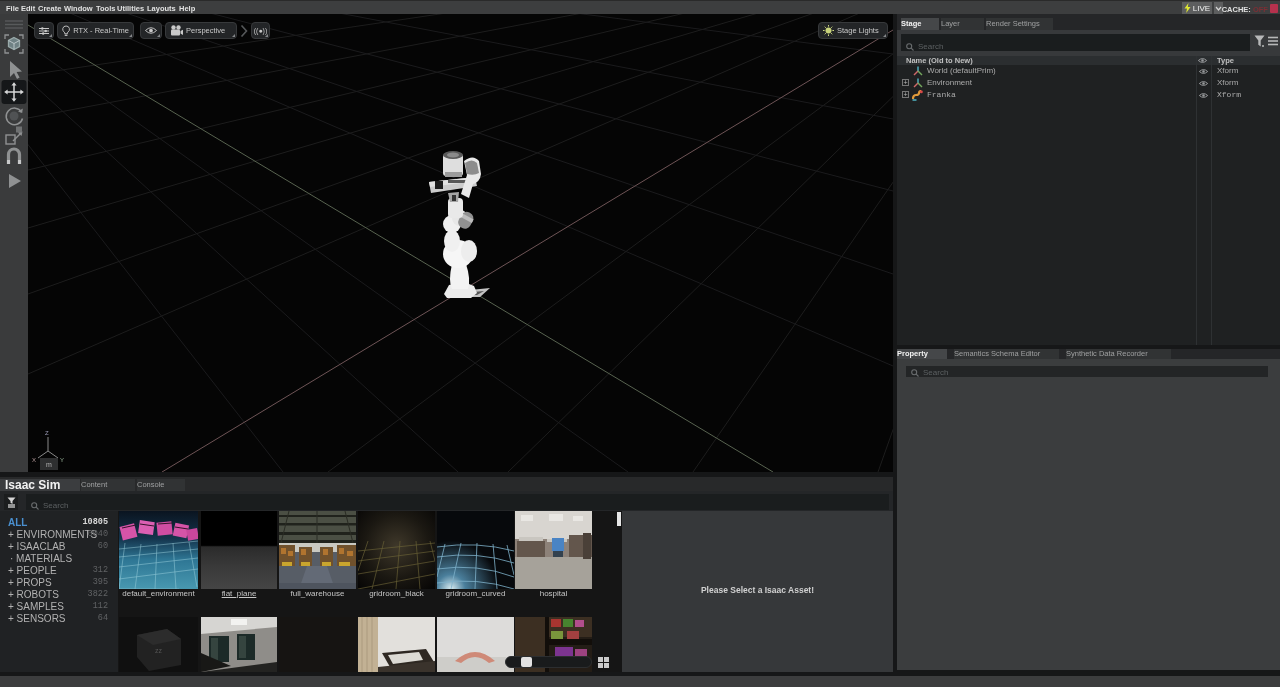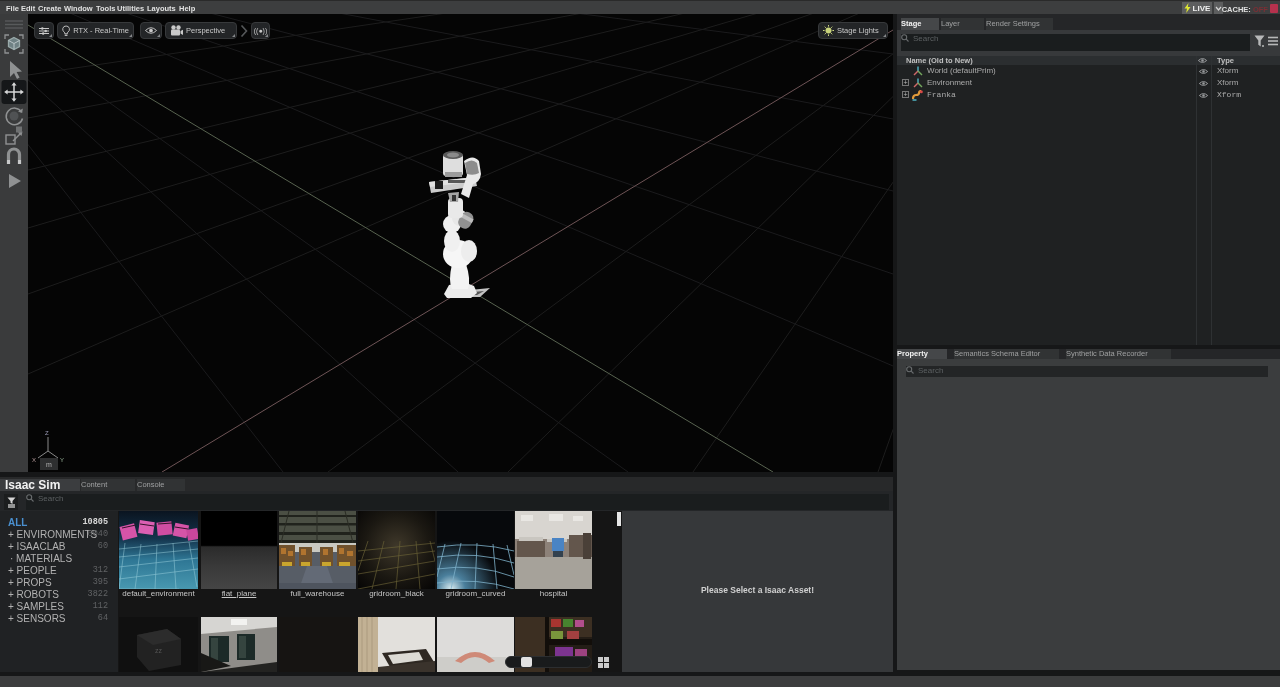--- a/index.html
+++ b/index.html
@@ -1,38 +1,38 @@
 <!DOCTYPE html>
 <html><head>
 <meta charset="utf-8">
 <style>
 *{margin:0;padding:0;box-sizing:border-box;}
 html,body{width:1280px;height:687px;overflow:hidden;background:#161718;font-family:"Liberation Sans",sans-serif;}
 .abs{position:absolute;}
 
 #menubar{left:0;top:0;width:1280px;height:14px;background:#3d3e3f;border-top:1px solid #2a2a2a;}
 #menubar .mi{position:absolute;top:2.5px;font-size:7.5px;font-weight:bold;color:#e2e2e2;}
-#liveBtn{position:absolute;right:68px;top:1px;width:30px;height:12px;background:#5d5e5f;color:#f0f0f0;font-size:8px;font-weight:bold;display:flex;align-items:center;justify-content:center;}
+#liveBtn{position:absolute;right:68px;top:1px;width:30px;height:12px;background:#5d5e5f;color:#f0f0f0;font-size:8px;font-weight:normal;display:flex;align-items:center;justify-content:center;}
 #liveDrop{position:absolute;right:57px;top:1px;width:9px;height:12px;background:#5d5e5f;display:flex;align-items:center;justify-content:center;}
 #cacheTxt{position:absolute;right:2px;top:2.5px;font-size:7.5px;font-weight:bold;color:#e0e0e0;}
 #cacheTxt .off{color:#7c2f35;}
 #cacheIcon{display:inline-block;width:8px;height:9px;background:#b5314d;border-radius:1px;vertical-align:-1px;}
 
 #ltoolbar{left:0;top:14px;width:28px;height:458px;background:#3a3b3c;}
 
 #viewport{left:28px;top:14px;width:865px;height:458px;background:#050505;overflow:hidden;}
 .vbtn{position:absolute;height:17px;background:#232527;border:1px solid #37393b;border-radius:4px;color:#c9c9c9;font-size:7.5px;display:flex;align-items:center;padding:0 4px;gap:3px;white-space:nowrap;}
 .vbtn:after{content:"";position:absolute;right:1px;bottom:1px;border-left:3.5px solid transparent;border-bottom:3.5px solid #85878a;}
 
 #stagePanel{left:897px;top:14px;width:383px;height:331px;background:#232527;}
 #propPanel{left:897px;top:349px;width:383px;height:321px;background:#3b3d3e;}
 .tabstrip{position:absolute;left:0;top:0;width:100%;height:16px;background:#252628;}
 .tab{position:absolute;top:4px;height:12px;font-size:7.5px;color:#9fa0a1;background:#313334;line-height:12px;text-align:left;overflow:hidden;}
 .tab.active{background:#454749;color:#f2f2f2;font-weight:bold;}
-.searchbox{position:absolute;background:#1a1d1e;color:#5c6062;font-size:8px;display:flex;align-items:flex-start;gap:4px;}
+.searchbox{position:absolute;background:#1a1d1e;color:#5c6062;font-size:8px;display:flex;align-items:flex-end;padding-left:5px;gap:4px;}
 
 .srow{position:absolute;left:0;width:347px;height:12px;font-size:8px;color:#ababab;}
 
 #bottomPanel{left:0;top:477px;width:893px;height:195px;background:#242628;}
 .cat{position:absolute;font-size:10px;color:#b2b2b2;text-align:center;}
 .cnt{position:absolute;font-size:8.5px;color:#606264;text-align:right;font-family:Liberation Mono, monospace;}
 .thumb{position:absolute;width:79px;height:78px;overflow:hidden;}
 .tcap{position:absolute;font-size:8px;color:#c6c6c6;text-align:center;width:79px;top:112px;}
 #statusbar{left:0;top:676px;width:1280px;height:11px;background:#3c3d3e;}
 </style>

